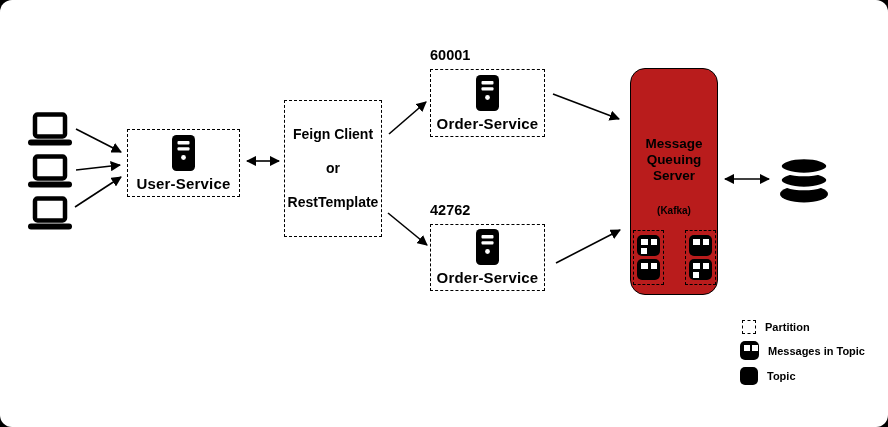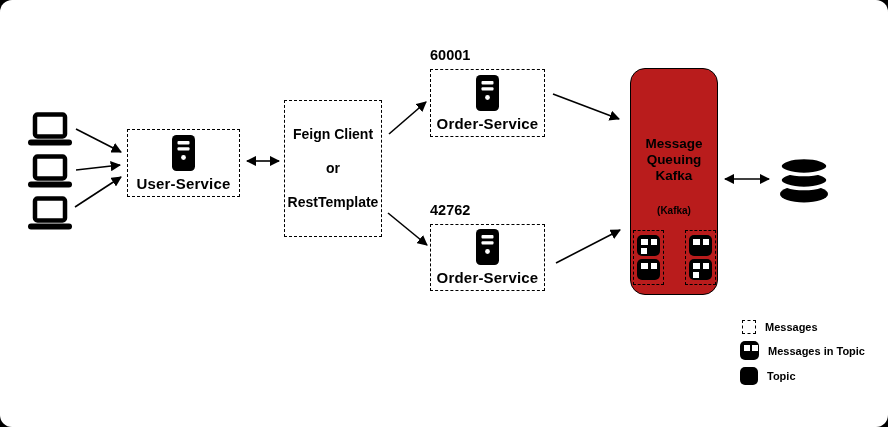--- a/index.html
+++ b/index.html
@@ -146,21 +146,21 @@
           <circle cx="11.5" cy="22.5" r="2.4" fill="#fff"></circle>
         </svg>
     </span>
     <div class="node-label">Order-Service</div>
   </div>
 
   <div class="mq">
     <div class="mq-title">
       <div>Message</div>
       <div>Queuing</div>
-      <div>Kafka</div>
+      <div>Server</div>
     </div>
     <div class="mq-sub">(Kafka)</div>
 
     <div class="partition p1">
       <div class="topic-icon" data-count="3">
         <span class="sq sq-a"></span>
           <span class="sq sq-b"></span>
           <span class="sq sq-c"></span>
       </div>
       <div class="topic-icon" data-count="2">
@@ -185,21 +185,21 @@
     <svg width="52" height="48" viewBox="0 0 52 48">
       <ellipse cx="26" cy="38" rx="24" ry="8.5" fill="#000"></ellipse>
       <ellipse cx="26" cy="24" rx="24" ry="8.5" fill="#000" stroke="#fff" stroke-width="3.5"></ellipse>
       <ellipse cx="26" cy="10" rx="24" ry="8.5" fill="#000" stroke="#fff" stroke-width="3.5"></ellipse>
     </svg>
   </div>
 
   <div class="legend">
     <div class="legend-row">
       <span class="swatch-partition"></span>
-      <span class="legend-label">Messages</span>
+      <span class="legend-label">Partition</span>
     </div>
     <div class="legend-row">
       <span class="swatch-msg">
           <span class="sq sq-a"></span>
           <span class="sq sq-b"></span>
         </span>
       <span class="legend-label">Messages in Topic</span>
     </div>
     <div class="legend-row">
       <span class="swatch-topic"></span>

